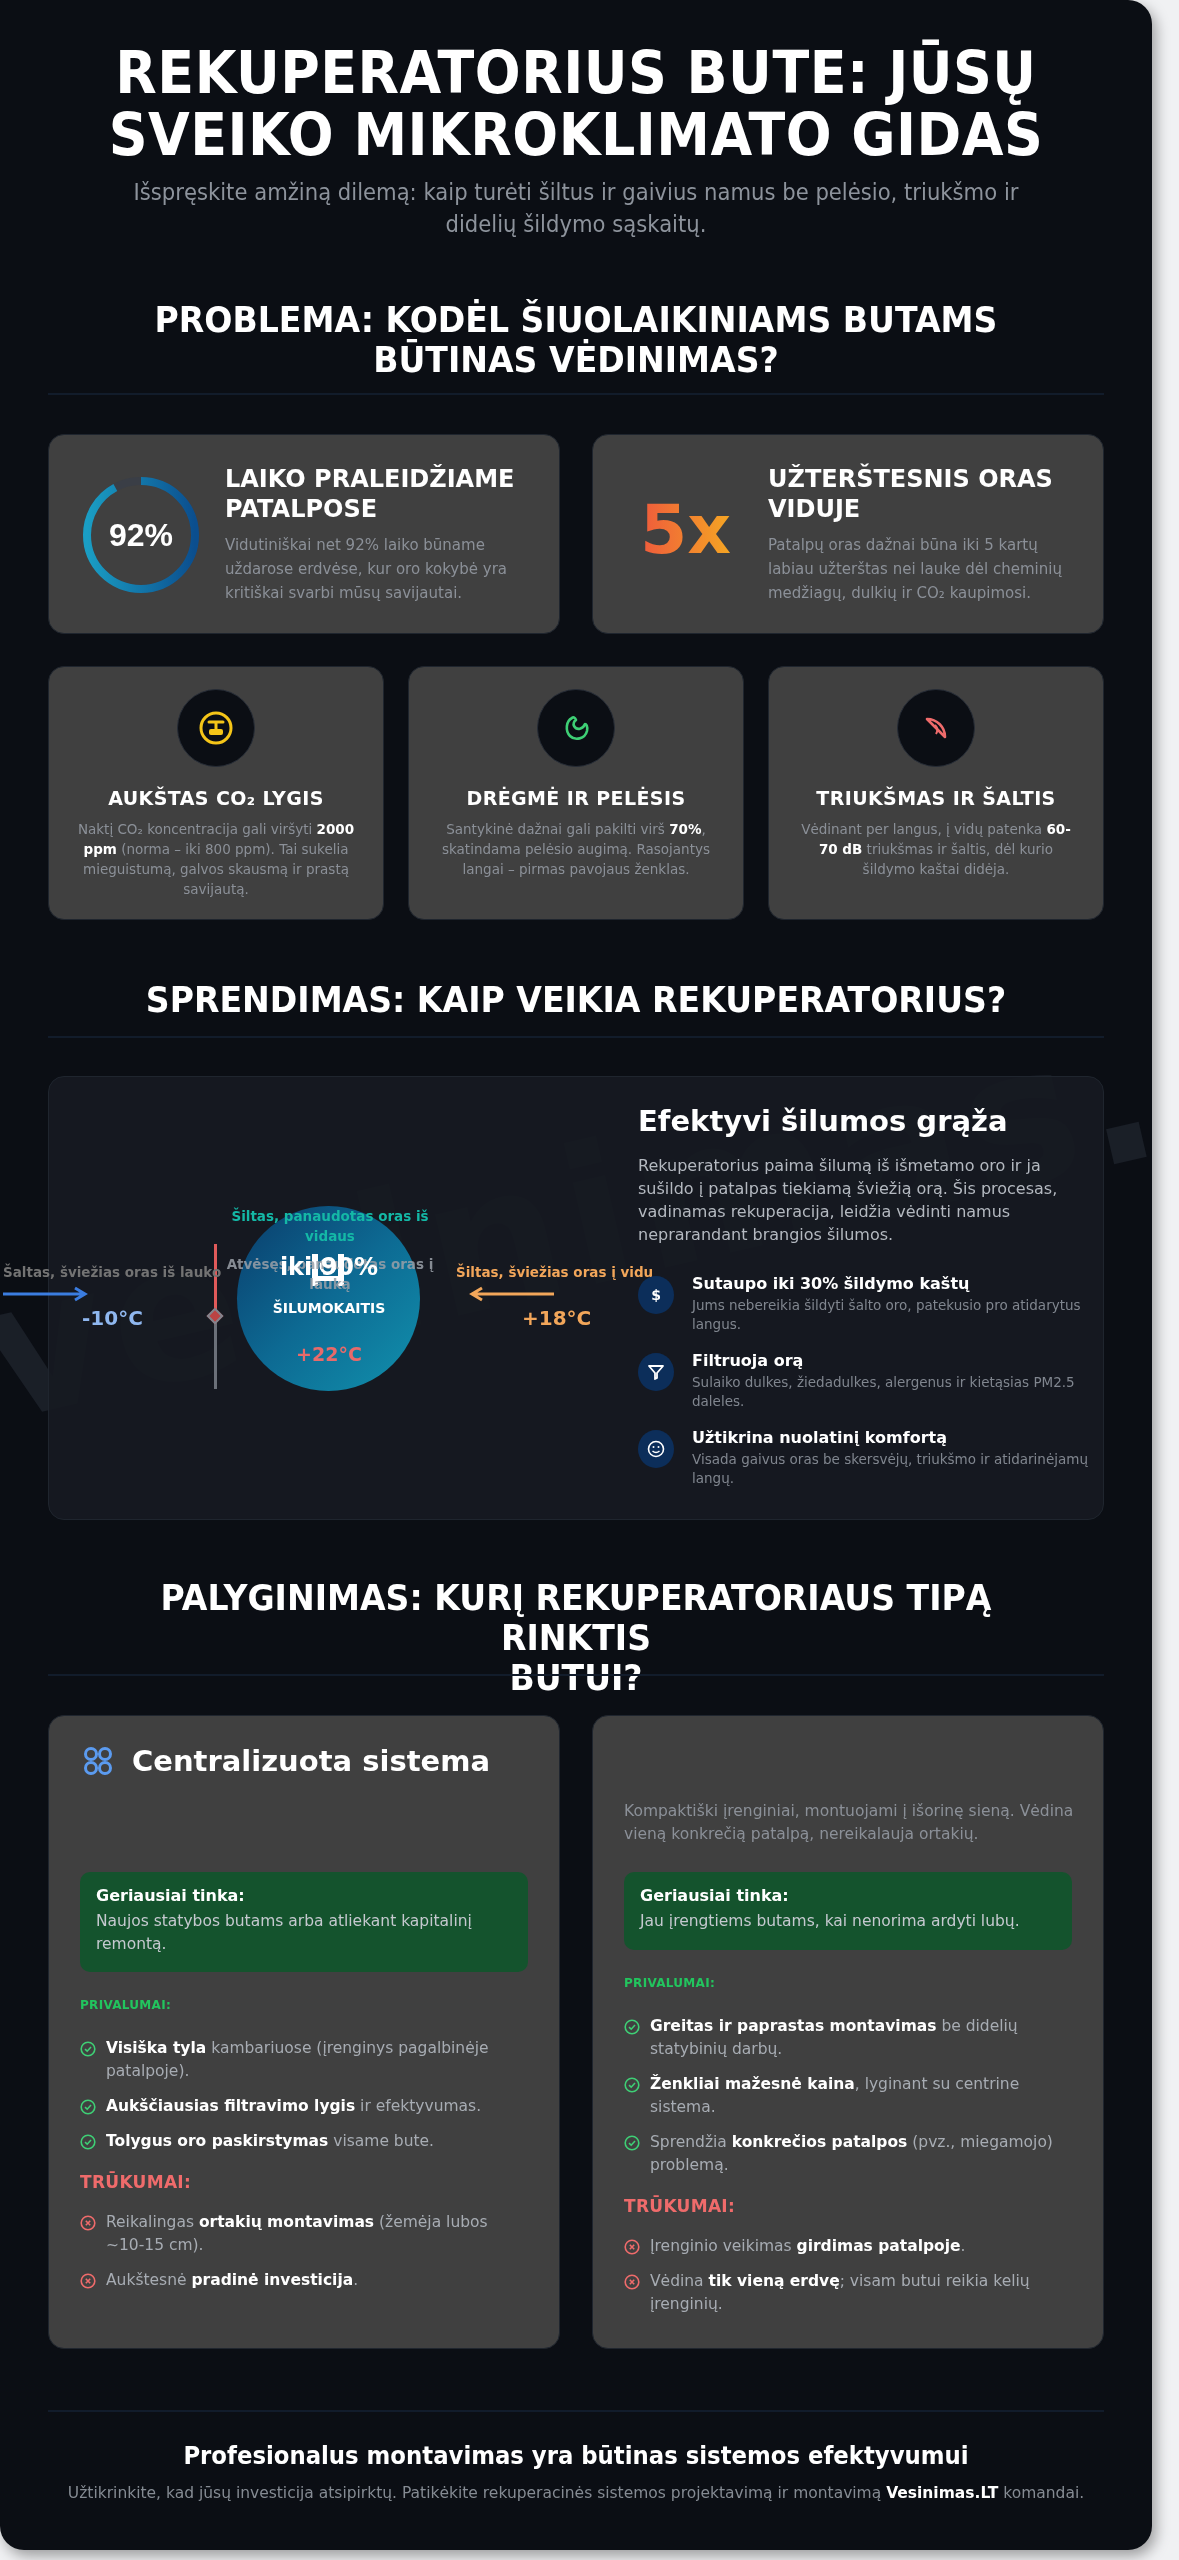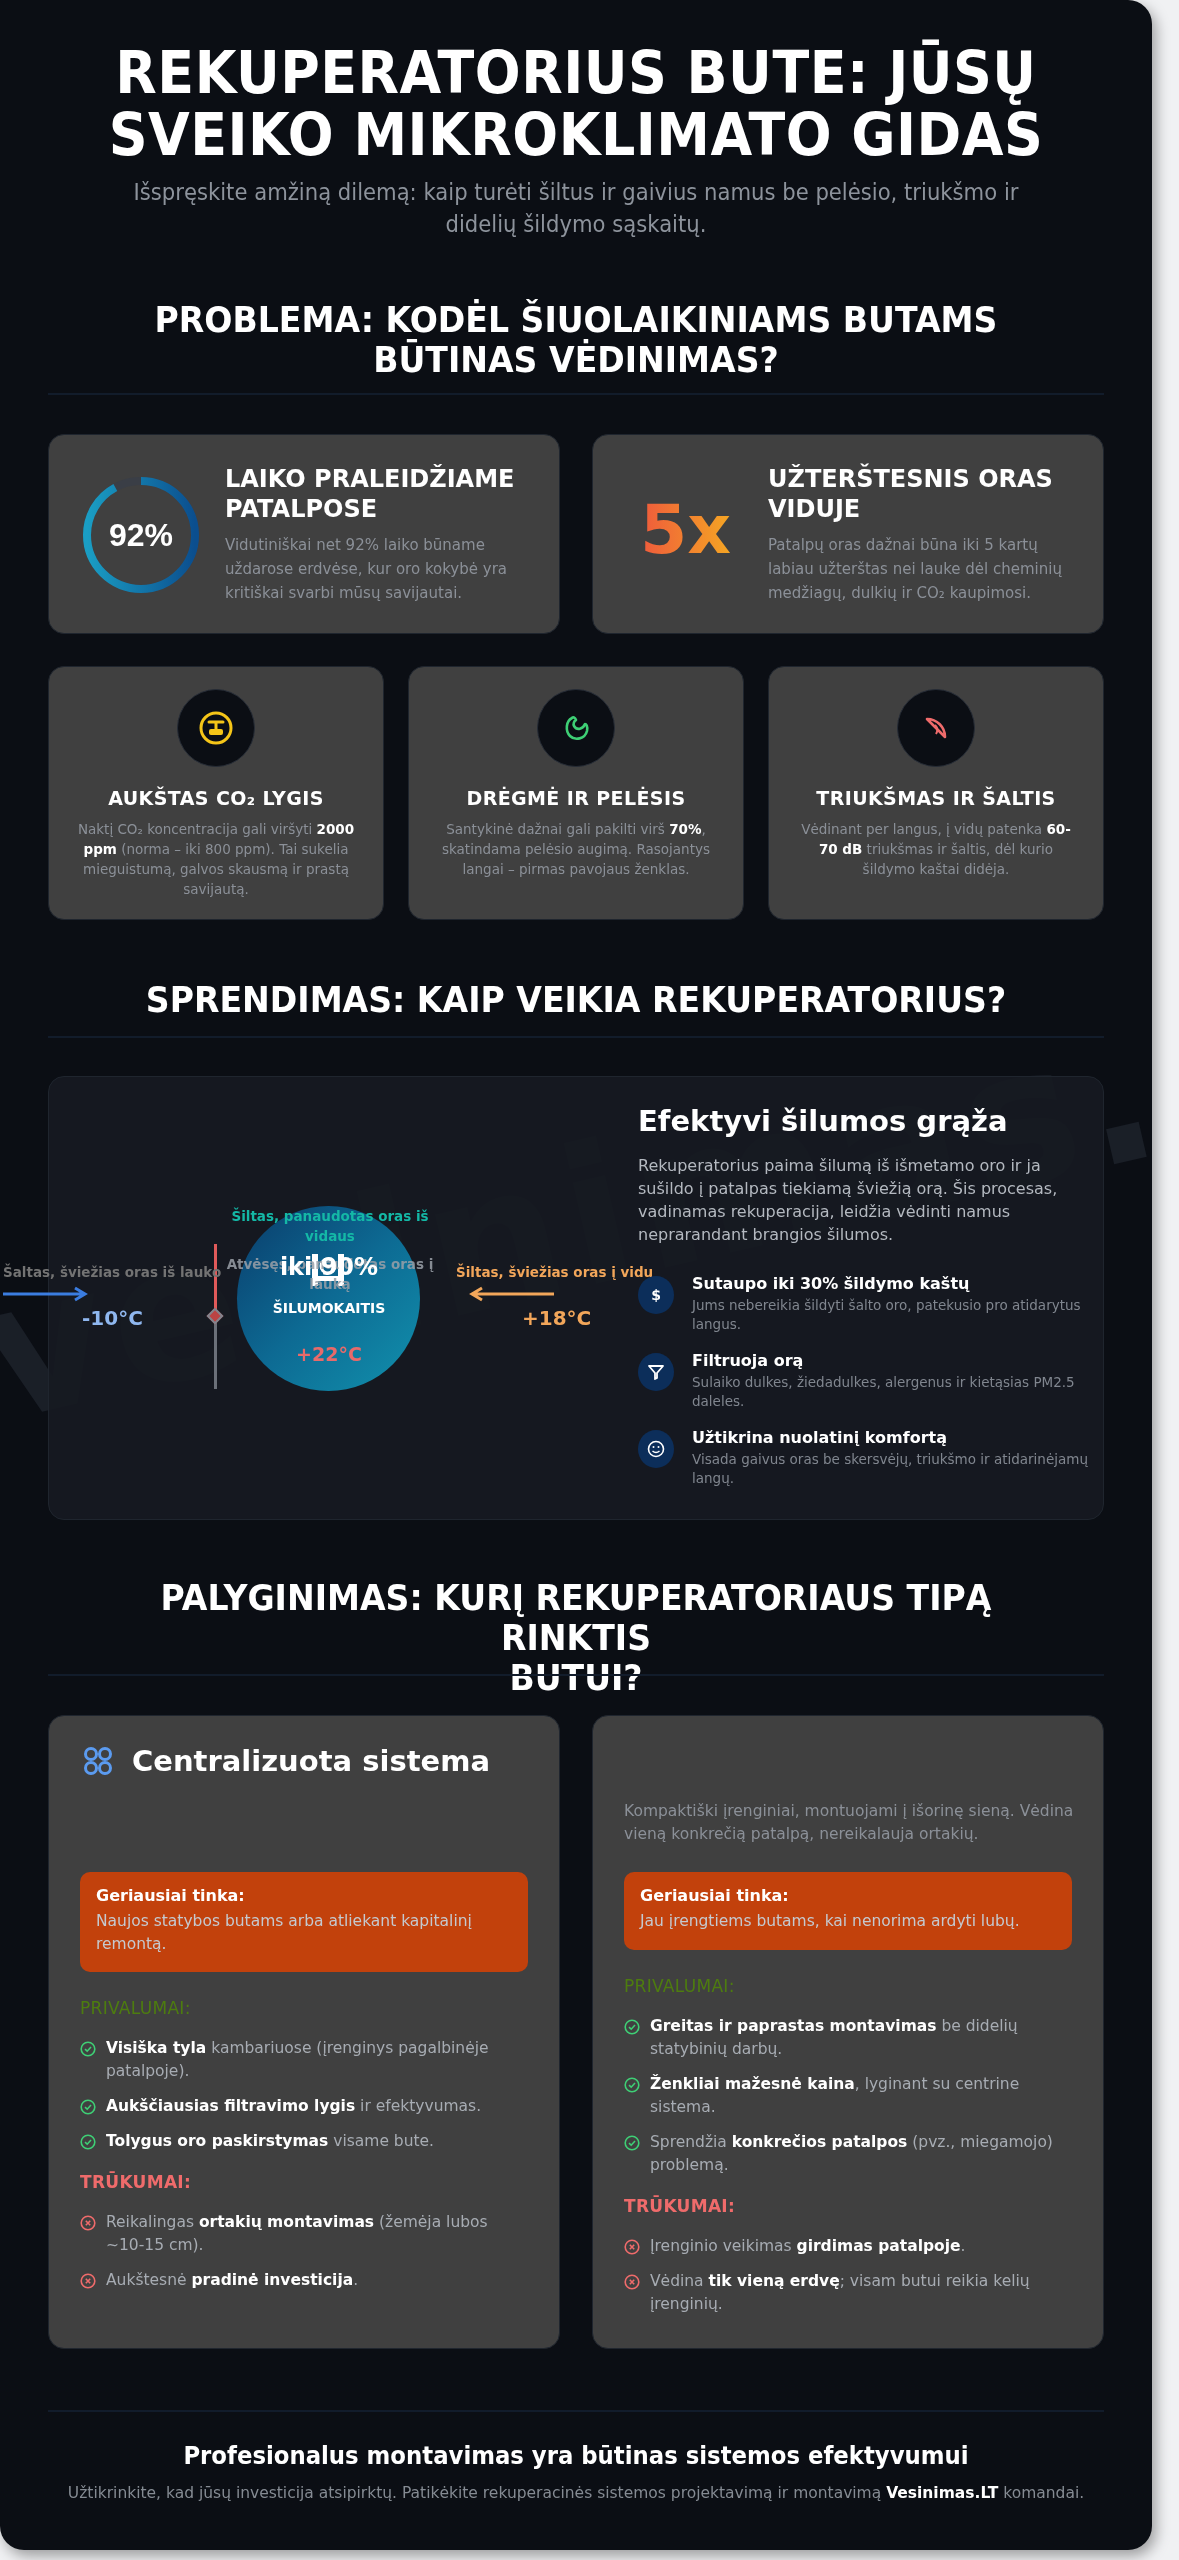--- a/index.html
+++ b/index.html
@@ -53,24 +53,24 @@
   .sol-title { position: absolute; left: 638px; top: 1104px; font-weight: 700; font-size: 29px; color: #fff; }
   .sol-text { position: absolute; left: 638px; top: 1154px; width: 440px; font-size: 16px; line-height: 23px; color: #b4b9c0; }
   .feat { position: absolute; left: 638px; width: 460px; }
   .feat-icon { position: absolute; left: 0; top: 2px; width: 36px; height: 38px; border-radius: 50%; background: #0c2e5a;
     display:flex; align-items:center; justify-content:center; }
   .feat-title { position: absolute; left: 54px; top: 0; font-weight: 700; font-size: 16px; color: #fff; white-space: nowrap; }
   .feat-text { position: absolute; left: 54px; top: 22px; width: 400px; font-size: 13.5px; line-height: 19px; color: #80868f; }
   .cmp-head { position: absolute; display:flex; align-items:center; gap: 18px; }
   .cmp-name { font-weight: 700; font-size: 29px; color: #fff; }
   .cmp-desc { position: absolute; font-size: 15.5px; line-height: 23px; color: #8b9098; }
-  .best-box { position: absolute; background: #c2410c; border-radius: 10px; }
+  .best-box { position: absolute; background: #14532d; border-radius: 10px; }
   .best-label { position: absolute; left: 16px; top: 14px; font-weight: 700; font-size: 16px; color: #fff; }
   .best-text { position: absolute; left: 16px; top: 38px; right: 16px; font-size: 15.5px; line-height: 23px; color: #c5c9cf; }
-  .pros-h { position: absolute; font-weight: 400; font-size: 17px; color: #4d7c0f; letter-spacing: 0.3px; }
+  .pros-h { position: absolute; font-weight: 700; font-size: 12px; color: #22c55e; letter-spacing: 0.3px; }
   .cons-h { position: absolute; font-weight: 700; font-size: 17px; color: #ef6b6b; letter-spacing: 0.3px; }
   .li { position: absolute; font-size: 15.5px; line-height: 23px; color: #a7acb3; }
   .li .b { color: #fff; font-weight: 700; }
   .li-icon { position: absolute; left: 0; top: 4px; width: 16px; height: 16px; }
   .li-text { position: absolute; left: 26px; top: 0; }
   .footer-title { position: absolute; left: 0; width: 1152px; top: 2442px; text-align: center; font-weight: 700; font-size: 24px; color: #fff; transform: scaleX(0.95); }
   .footer-text { position: absolute; left: 0; width: 1152px; top: 2484px; text-align: center; font-size: 15.5px; color: #858b93; }
   .footer-text b { color: #fff; }
 </style>
 </head>

